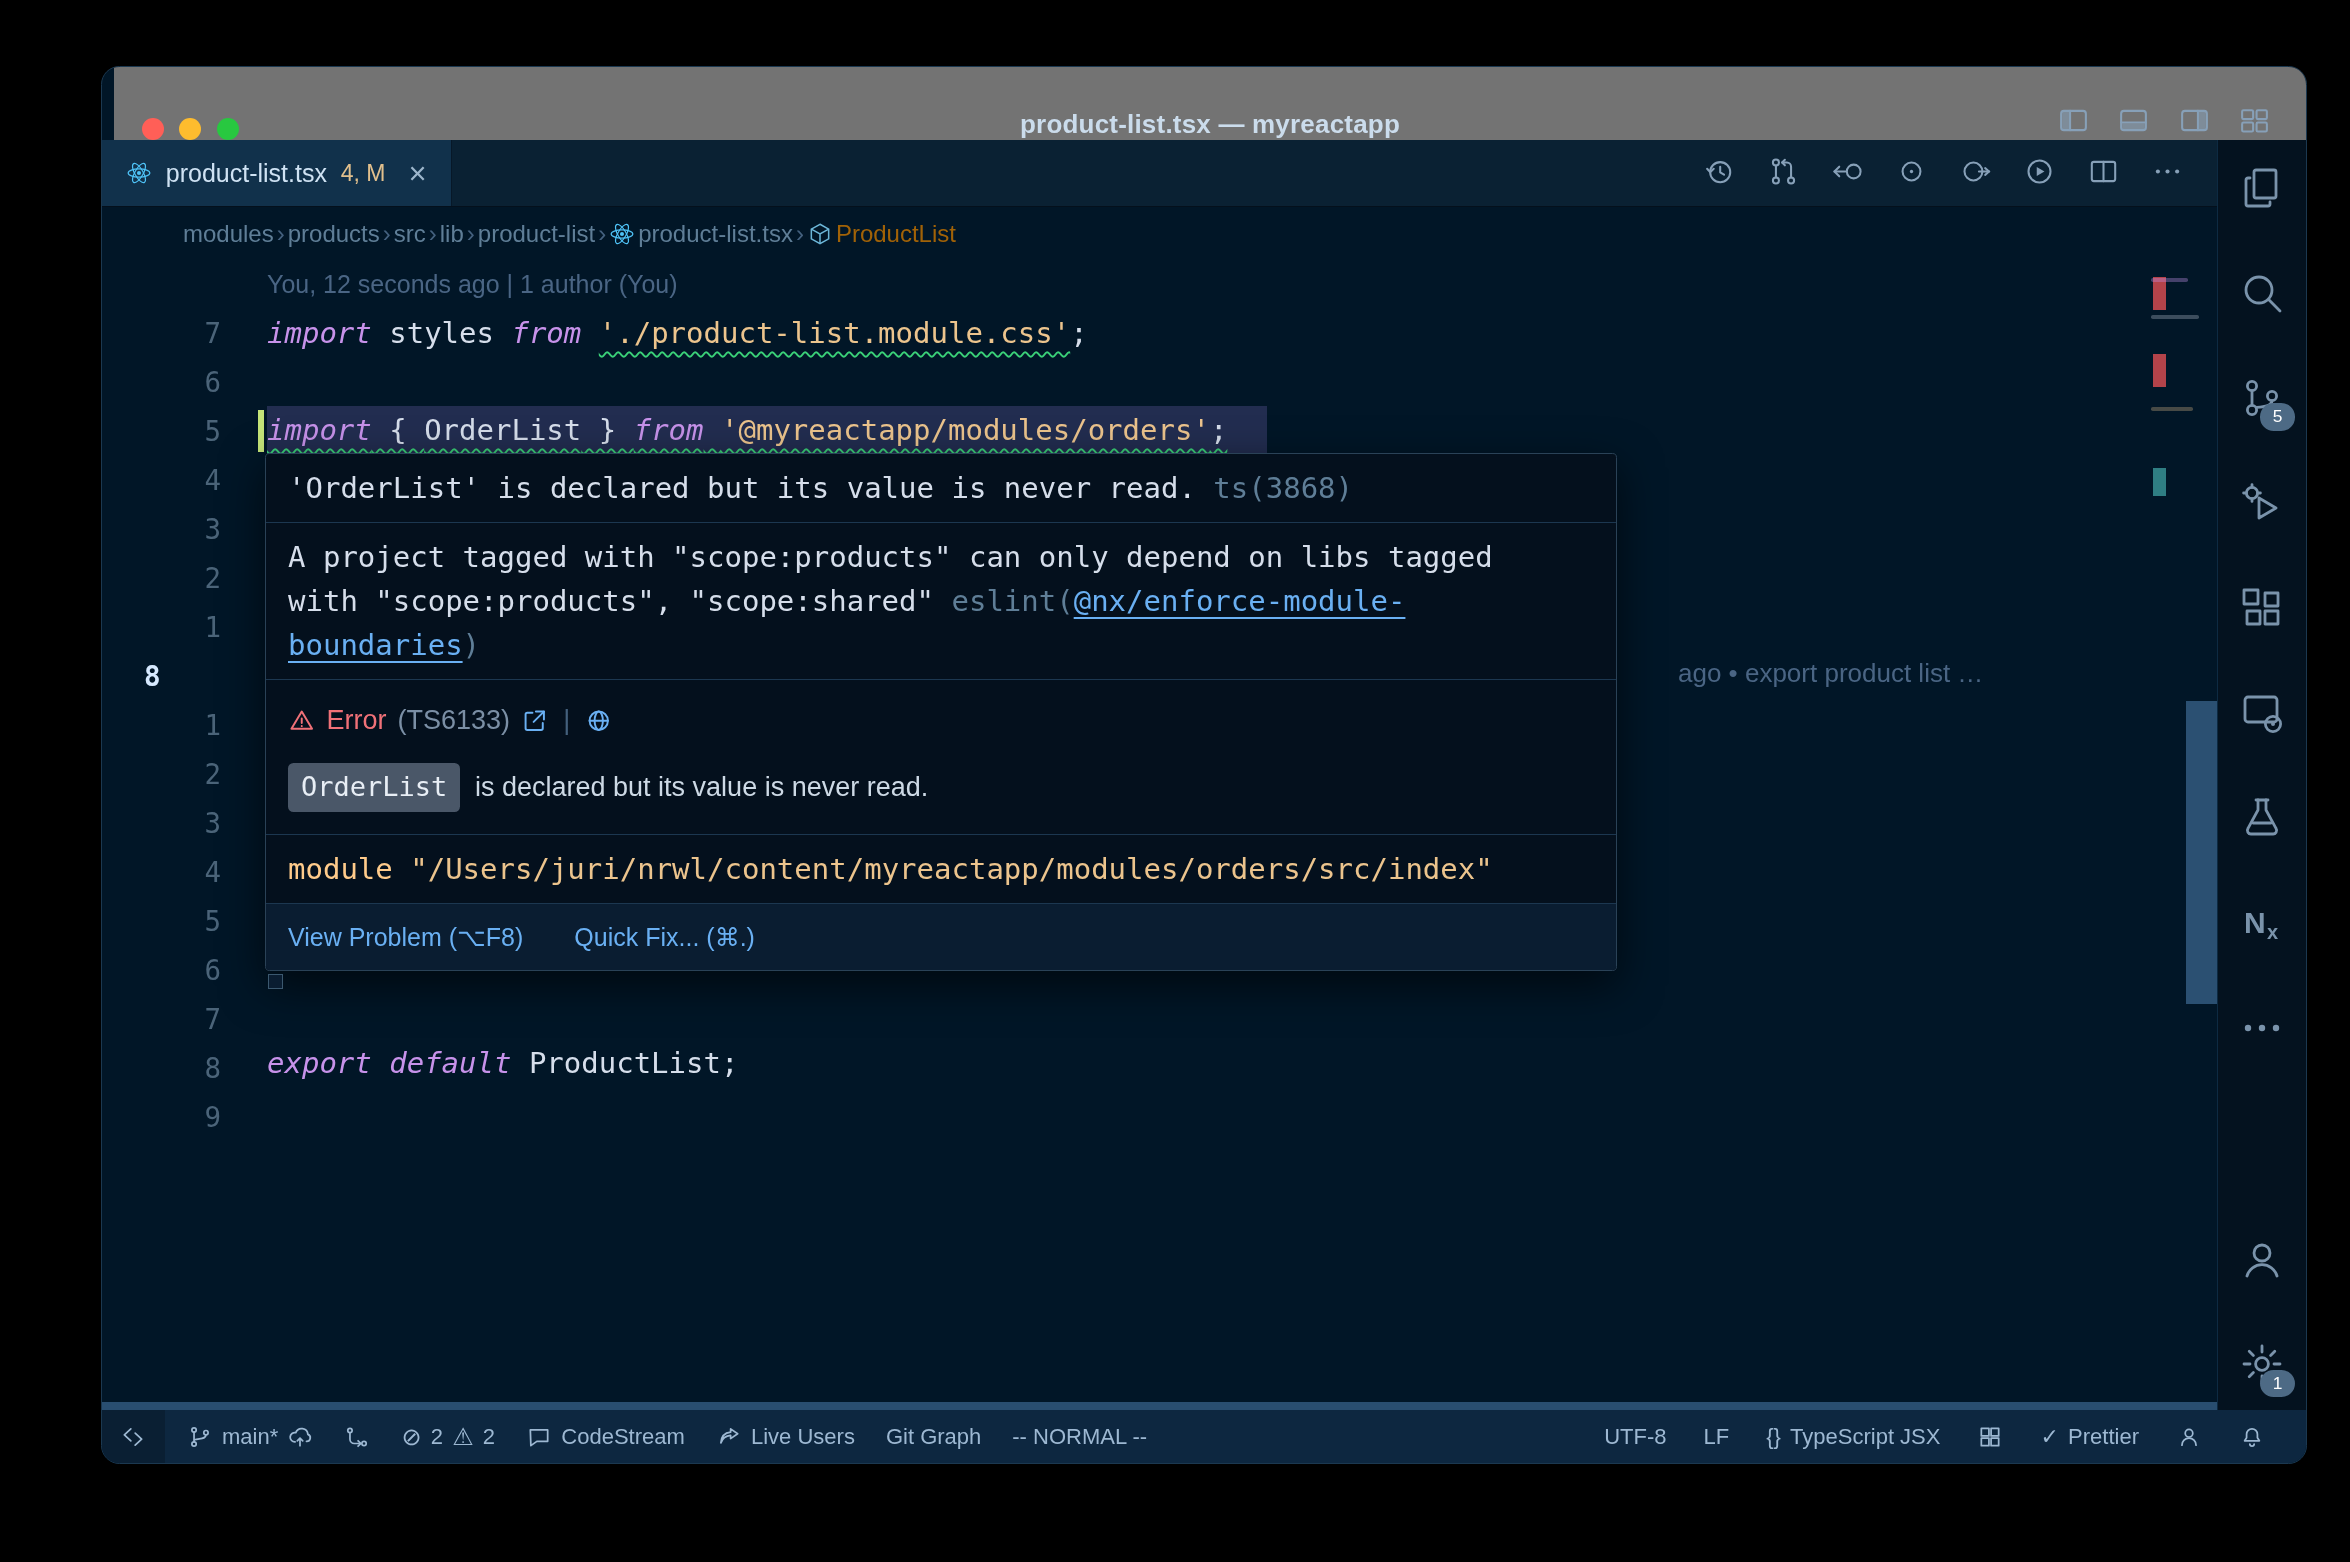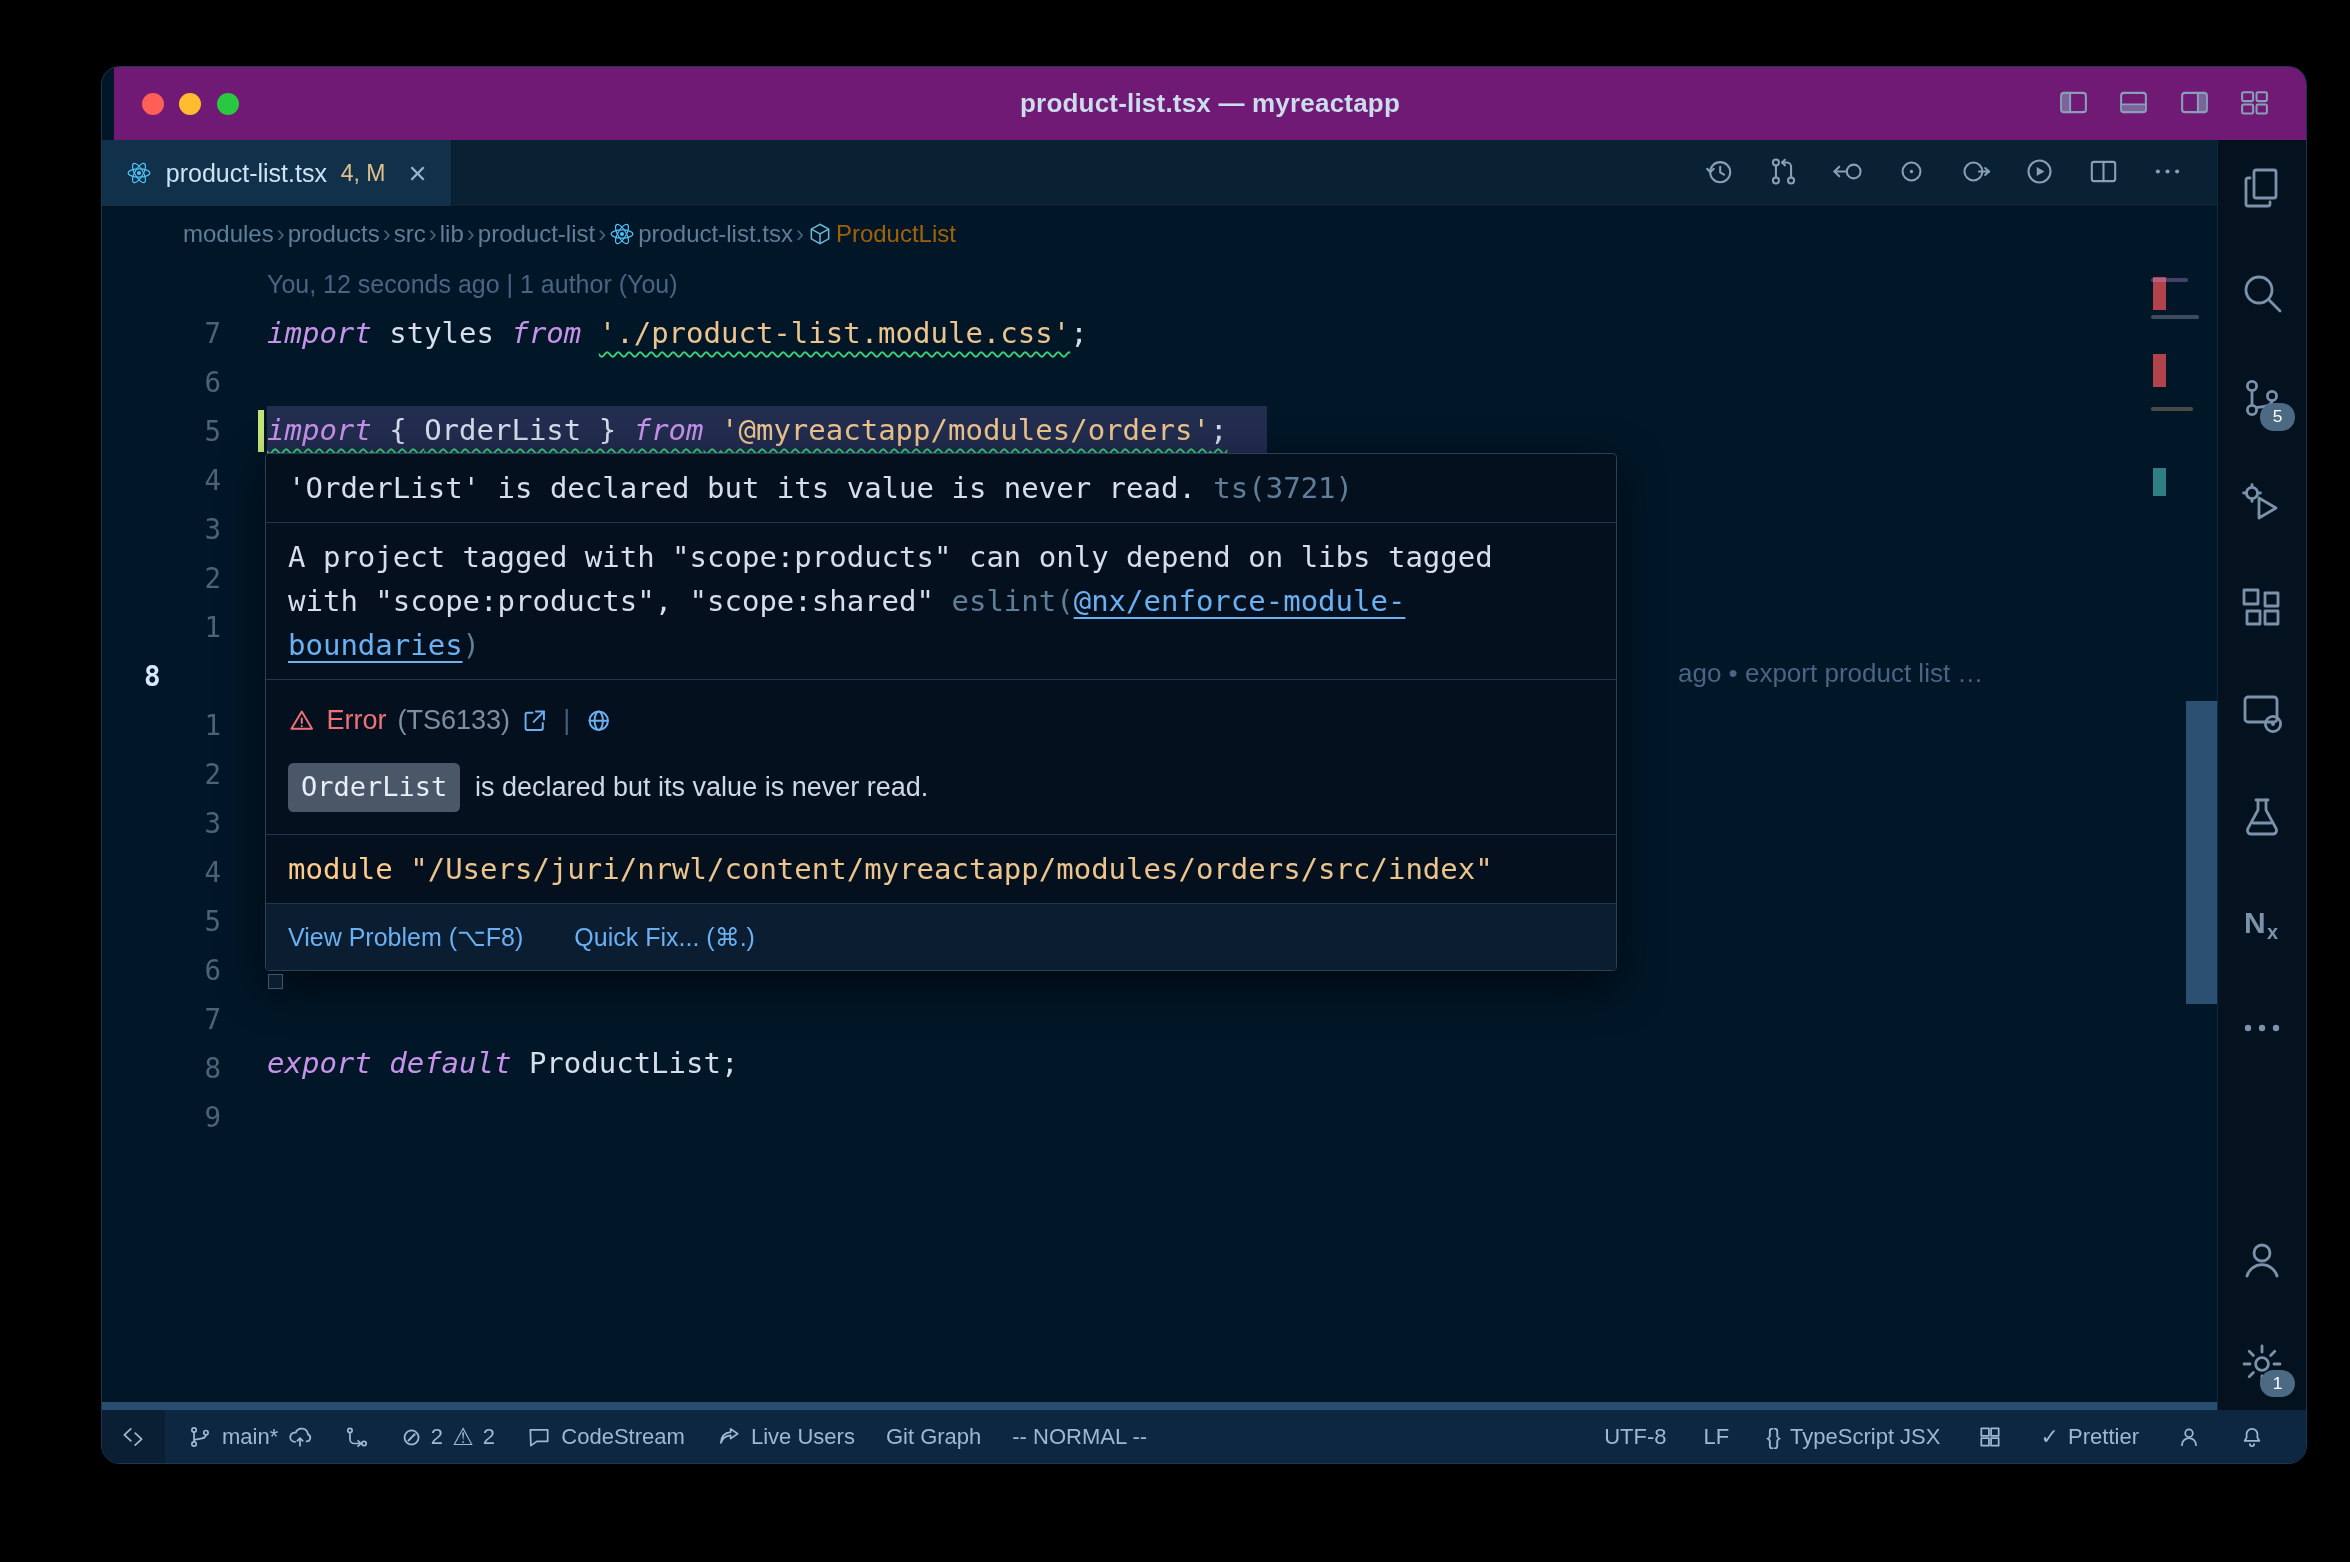--- a/index.html
+++ b/index.html
@@ -1,21 +1,21 @@
 <!DOCTYPE html>
 <html style="font-size:14.7px"><head>
 <meta charset="utf-8">
 <style>
   html,body{margin:0;padding:0;background:#000;}
   body{width:2351px;height:1563px;font-family:"Liberation Sans",sans-serif;position:relative;overflow:hidden;}
   .window{position:absolute;left:101px;top:66px;width:2204px;height:1396px;background:#011627;
     border-radius:18.4px;overflow:hidden;box-shadow:0 37px 110px rgba(0,0,0,.85);border:0.9px solid #1b3850;
     display:flex;flex-direction:column;}
   
-  .titlebar{height:73px;background:#701a75;position:relative;display:flex;align-items:center;flex:0 0 auto;margin-left:12px;}
+  .titlebar{height:73px;background:#737373;position:relative;display:flex;align-items:flex-end;flex:0 0 auto;margin-left:12px;}
   .traffic{display:flex;gap:15.6px;margin-left:27.5px;z-index:2;}
   .light{width:22px;height:22px;border-radius:50%;}
   .l-red{background:#ff5f57}.l-yellow{background:#febc2e}.l-green{background:#28c840}
   .win-title{position:absolute;left:0;right:0;text-align:center;color:#cbdcec;font-size:26px;font-weight:700;letter-spacing:0.2px;}
   .tb-icons{margin-left:auto;display:flex;gap:27.5px;margin-right:35px;z-index:2;}
   svg.ic{width:33px;height:33px;stroke:#87a0b8;fill:none;stroke-width:1.5;stroke-linecap:round;stroke-linejoin:round;}
   .fillic{fill:#87a0b8;stroke:none;opacity:.55;}
   
   .main{flex:1;display:flex;min-height:0;}
   .editor-col{flex:1;display:flex;flex-direction:column;min-width:0;}
@@ -250,21 +250,21 @@
 
         <div class="code">
           <div class="code-row blame" style="top:0">You, 12 seconds ago | 1 author (You)</div>
           <div class="code-row" style="top:49px"><span class="kw">import</span><span> styles </span><span class="kw">from</span><span> </span><span class="str sq">'./product-list.module.css'</span><span>;</span></div>
           <div class="code-row" style="top:146px"><span class="sel-bg sq"><span class="kw">import</span><span> { </span><span>OrderList</span><span> } </span><span class="kw">from</span><span> </span><span class="str">'@myreactapp/modules/orders'</span><span>;</span></span></div>
           <div class="code-row ghost" style="top:389px;padding-left:1411px">ago • export product list …</div>
           <div class="code-row" style="top:779px"><span class="kw">export </span><span class="kw">default</span><span> ProductList;</span></div>
         </div>
 
         <div class="hover">
-          <div class="hv-sec"><span>'OrderList' is declared but its value is never read. </span><span class="hv-code">ts(3721)</span></div>
+          <div class="hv-sec"><span>'OrderList' is declared but its value is never read. </span><span class="hv-code">ts(3868)</span></div>
           <div class="hv-sec"><span>A project tagged with "scope:products" can only depend on libs tagged with "scope:products", "scope:shared" </span><span class="hv-src">eslint(</span><span class="hv-link">@nx/enforce-module-boundaries</span><span class="hv-src">)</span></div>
           <div class="hv-error-row">
             <svg class="ich" viewBox="0 0 24 24" style="stroke:#f07178">
                 <path d="M12 4L21 19H3z"></path>
                 <path d="M12 10v4M12 16.6v.1"></path>
               </svg>
             <span class="err-label">Error</span>
               <span class="err-code">(TS6133)</span>
             <svg class="ich" viewBox="0 0 24 24" style="stroke:#6ab0f3">
                 <path d="M10 5H5.5A1.5 1.5 0 0 0 4 6.5v12A1.5 1.5 0 0 0 5.5 20h12a1.5 1.5 0 0 0 1.5-1.5V14"></path>

